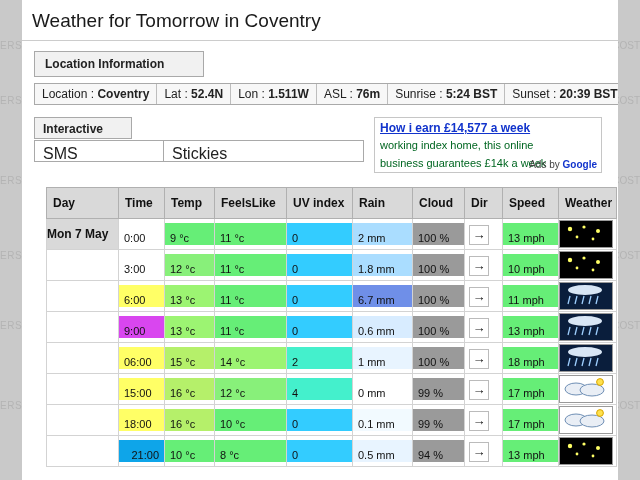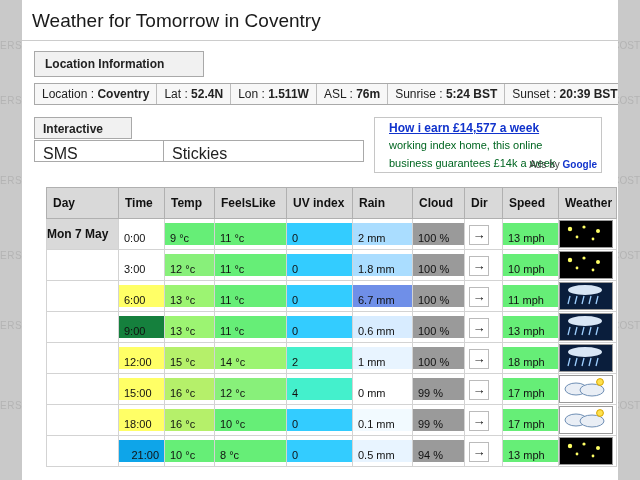--- a/index.html
+++ b/index.html
@@ -132,21 +132,21 @@
 
   .adbox {
     position: absolute;
     left: 352px;
     top: 0;
     width: 228px;
     height: 56px;
     border: 1px solid #c6c6c6;
     background: #ffffff;
     box-sizing: border-box;
-    padding: 3px 14px;
+    padding: 3px 5px;
   }
   .ad-title {
     color: #1133cc;
     text-decoration: underline;
     font-size: 12px;
     font-weight: bold;
     display: block;
     line-height: 14px;
   }
   .ad-line {
@@ -434,21 +434,21 @@
                     <line x1="24" y1="13" x2="22" y2="21"></line>
                     <line x1="31" y1="13" x2="29" y2="21"></line>
                     <line x1="38" y1="13" x2="36" y2="21"></line>
                   </g>
                 </svg></span>
             </td>
           </tr>
           <tr>
             <td class="dayblank"></td>
             <td>
-              <span class="cellpad" style="background: #15803d;">9:00</span>
+              <span class="cellpad" style="background: #d946ef;">9:00</span>
             </td>
             <td>
               <span class="cellpad" style="background: rgb(156, 244, 114);">13 °c</span>
             </td>
             <td>
               <span class="cellpad" style="background: rgb(102, 238, 119);">11 °c</span>
             </td>
             <td>
               <span class="cellpad" style="background: rgb(51, 204, 255);">0</span>
             </td>
@@ -471,21 +471,21 @@
                     <line x1="24" y1="13" x2="22" y2="21"></line>
                     <line x1="31" y1="13" x2="29" y2="21"></line>
                     <line x1="38" y1="13" x2="36" y2="21"></line>
                   </g>
                 </svg></span>
             </td>
           </tr>
           <tr>
             <td class="dayblank"></td>
             <td>
-              <span class="cellpad" style="background: rgb(255, 255, 102);">12:00</span>
+              <span class="cellpad" style="background: rgb(255, 255, 102);">06:00</span>
             </td>
             <td>
               <span class="cellpad" style="background: rgb(181, 240, 106);">15 °c</span>
             </td>
             <td>
               <span class="cellpad" style="background: rgb(156, 244, 114);">14 °c</span>
             </td>
             <td>
               <span class="cellpad" style="background: rgb(68, 240, 204);">2</span>
             </td>

